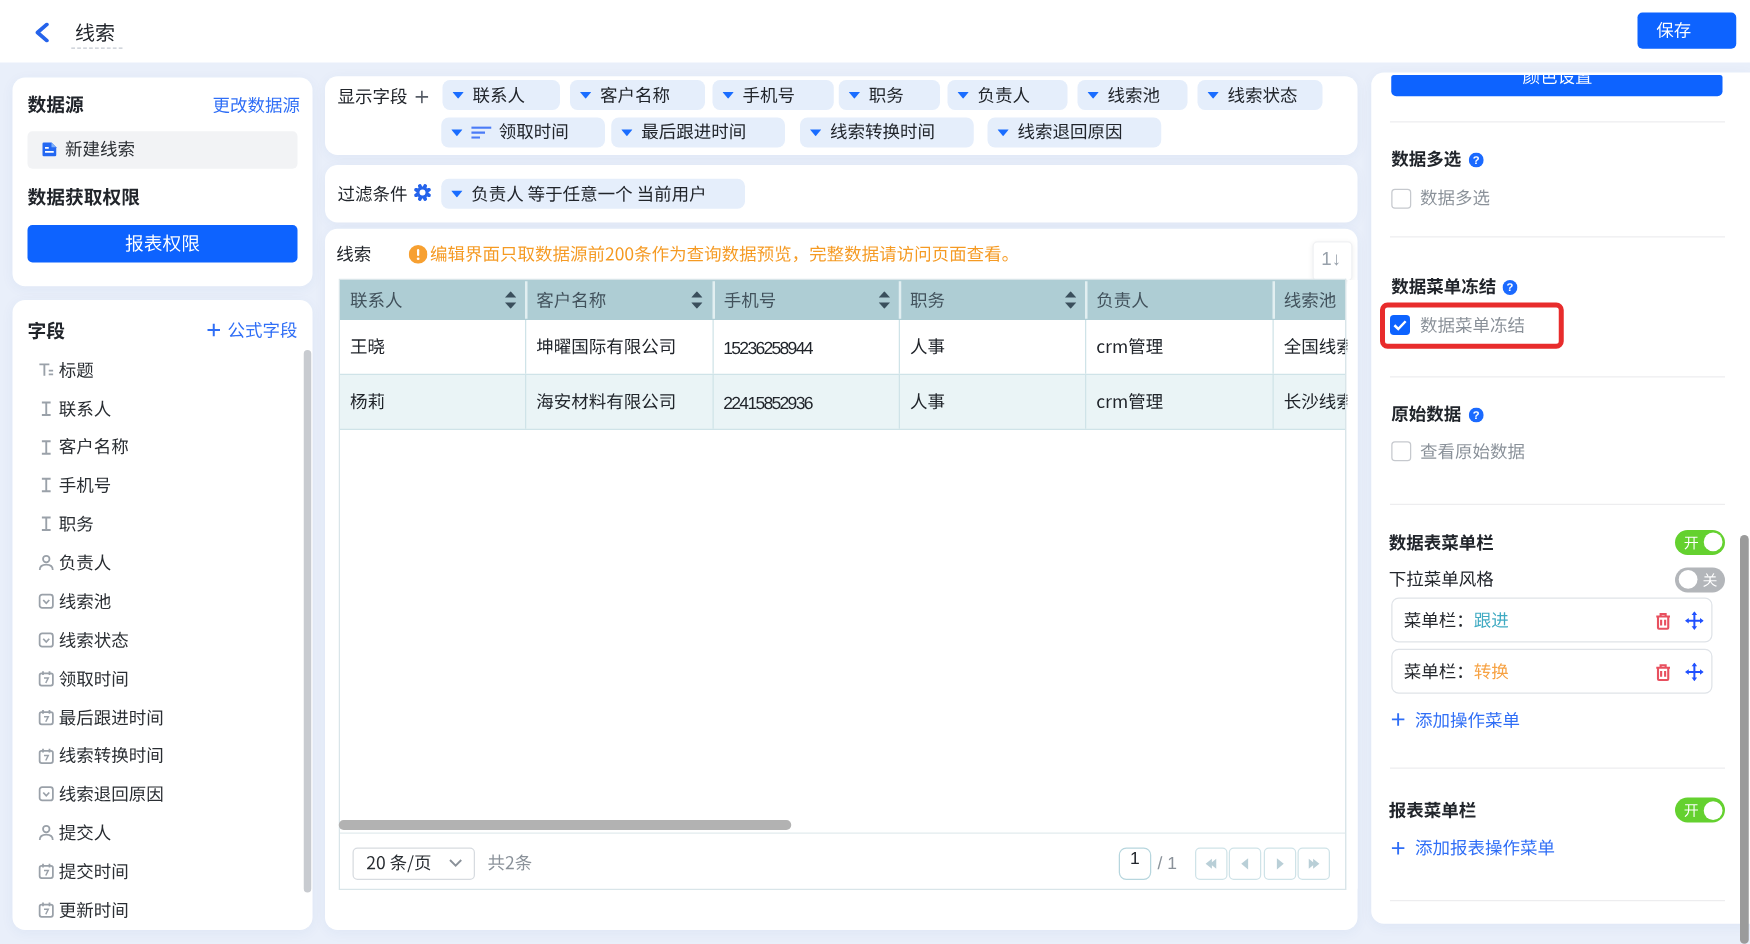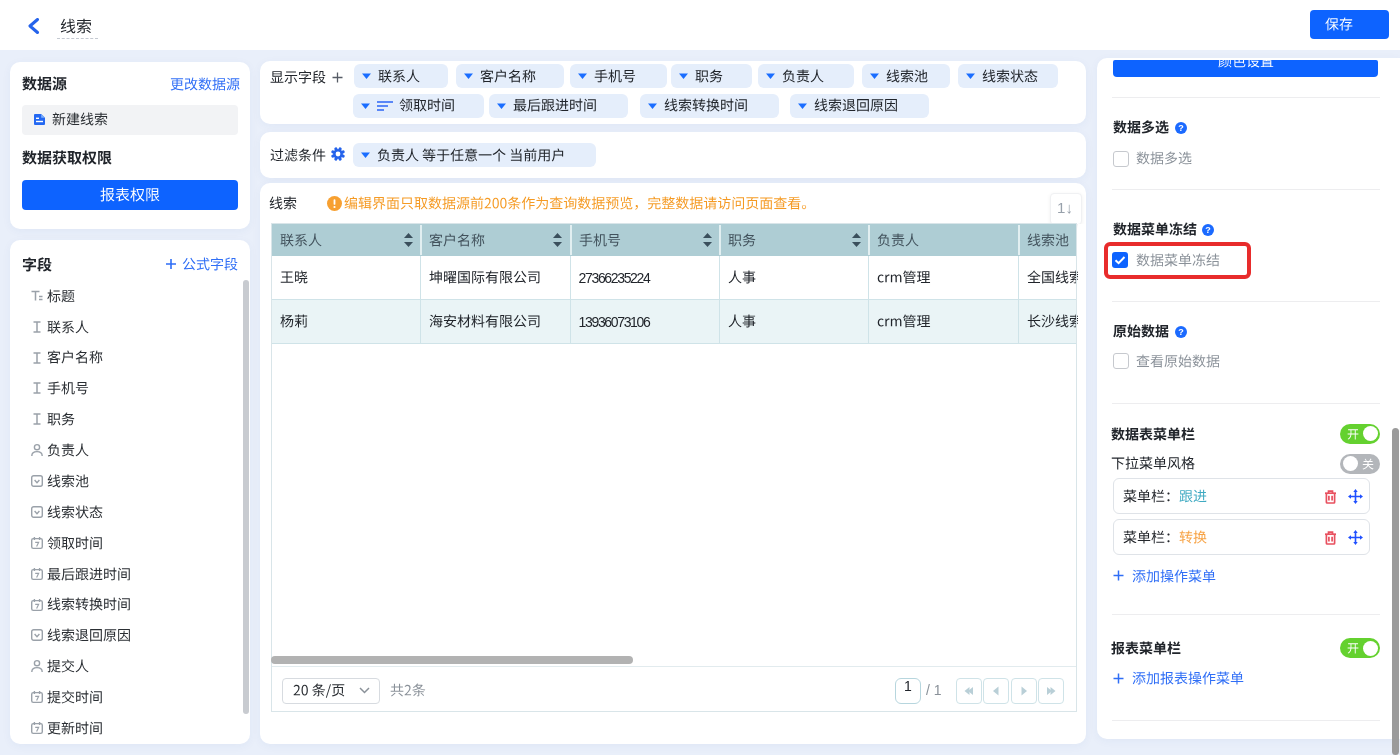--- a/index.html
+++ b/index.html
@@ -759,21 +759,21 @@
         <use href="#g104" transform="translate(14.0,12.3) scale(0.01400,-0.01400)"></use>
         <use href="#g105" transform="translate(28.0,12.3) scale(0.01400,-0.01400)"></use>
         <use href="#g106" transform="translate(42.0,12.3) scale(0.01400,-0.01400)"></use>
         <use href="#g107" transform="translate(56.0,12.3) scale(0.01400,-0.01400)"></use>
         <use href="#g21" transform="translate(70.0,12.3) scale(0.01400,-0.01400)"></use>
         <use href="#g24" transform="translate(84.0,12.3) scale(0.01400,-0.01400)"></use>
         <use href="#g108" transform="translate(98.0,12.3) scale(0.01400,-0.01400)"></use>
       </svg>
     </div>
 <div style="position:absolute;left:569.6px;top:256.0px;width:1px;height:43.0px;background:#cfe3e8;"></div>
-<div style="position:absolute;left:578.6px;top:269.5px;font:14px 'Liberation Sans',sans-serif;color:#21252b;letter-spacing:-1.35px;">27366235224</div>
+<div style="position:absolute;left:578.6px;top:269.5px;font:14px 'Liberation Sans',sans-serif;color:#21252b;letter-spacing:-1.35px;">15236258944</div>
 <div style="position:absolute;left:718.9px;top:256.0px;width:1px;height:43.0px;background:#cfe3e8;"></div>
 <div style="position:absolute;left:727.9px;top:270.4px;width:28px;line-height:0;">
       <svg width="28" height="17" viewBox="0 0 28 17" fill="#21252b">
         <use href="#g32" transform="translate(0.0,12.3) scale(0.01400,-0.01400)"></use>
         <use href="#g109" transform="translate(14.0,12.3) scale(0.01400,-0.01400)"></use>
       </svg>
     </div>
 <div style="position:absolute;left:868.2px;top:256.0px;width:1px;height:43.0px;background:#cfe3e8;"></div>
 <div style="position:absolute;left:877.2px;top:270.4px;width:54px;line-height:0;">
       <svg width="54" height="17" viewBox="0 0 54 17" fill="#21252b">
@@ -807,21 +807,21 @@
         <use href="#g119" transform="translate(14.0,12.3) scale(0.01400,-0.01400)"></use>
         <use href="#g120" transform="translate(28.0,12.3) scale(0.01400,-0.01400)"></use>
         <use href="#g121" transform="translate(42.0,12.3) scale(0.01400,-0.01400)"></use>
         <use href="#g107" transform="translate(56.0,12.3) scale(0.01400,-0.01400)"></use>
         <use href="#g21" transform="translate(70.0,12.3) scale(0.01400,-0.01400)"></use>
         <use href="#g24" transform="translate(84.0,12.3) scale(0.01400,-0.01400)"></use>
         <use href="#g108" transform="translate(98.0,12.3) scale(0.01400,-0.01400)"></use>
       </svg>
     </div>
 <div style="position:absolute;left:569.6px;top:300.0px;width:1px;height:43.0px;background:#cfe3e8;"></div>
-<div style="position:absolute;left:578.6px;top:313.5px;font:14px 'Liberation Sans',sans-serif;color:#21252b;letter-spacing:-1.35px;">13936073106</div>
+<div style="position:absolute;left:578.6px;top:313.5px;font:14px 'Liberation Sans',sans-serif;color:#21252b;letter-spacing:-1.35px;">22415852936</div>
 <div style="position:absolute;left:718.9px;top:300.0px;width:1px;height:43.0px;background:#cfe3e8;"></div>
 <div style="position:absolute;left:727.9px;top:314.4px;width:28px;line-height:0;">
       <svg width="28" height="17" viewBox="0 0 28 17" fill="#21252b">
         <use href="#g32" transform="translate(0.0,12.3) scale(0.01400,-0.01400)"></use>
         <use href="#g109" transform="translate(14.0,12.3) scale(0.01400,-0.01400)"></use>
       </svg>
     </div>
 <div style="position:absolute;left:868.2px;top:300.0px;width:1px;height:43.0px;background:#cfe3e8;"></div>
 <div style="position:absolute;left:877.2px;top:314.4px;width:54px;line-height:0;">
       <svg width="54" height="17" viewBox="0 0 54 17" fill="#21252b">

